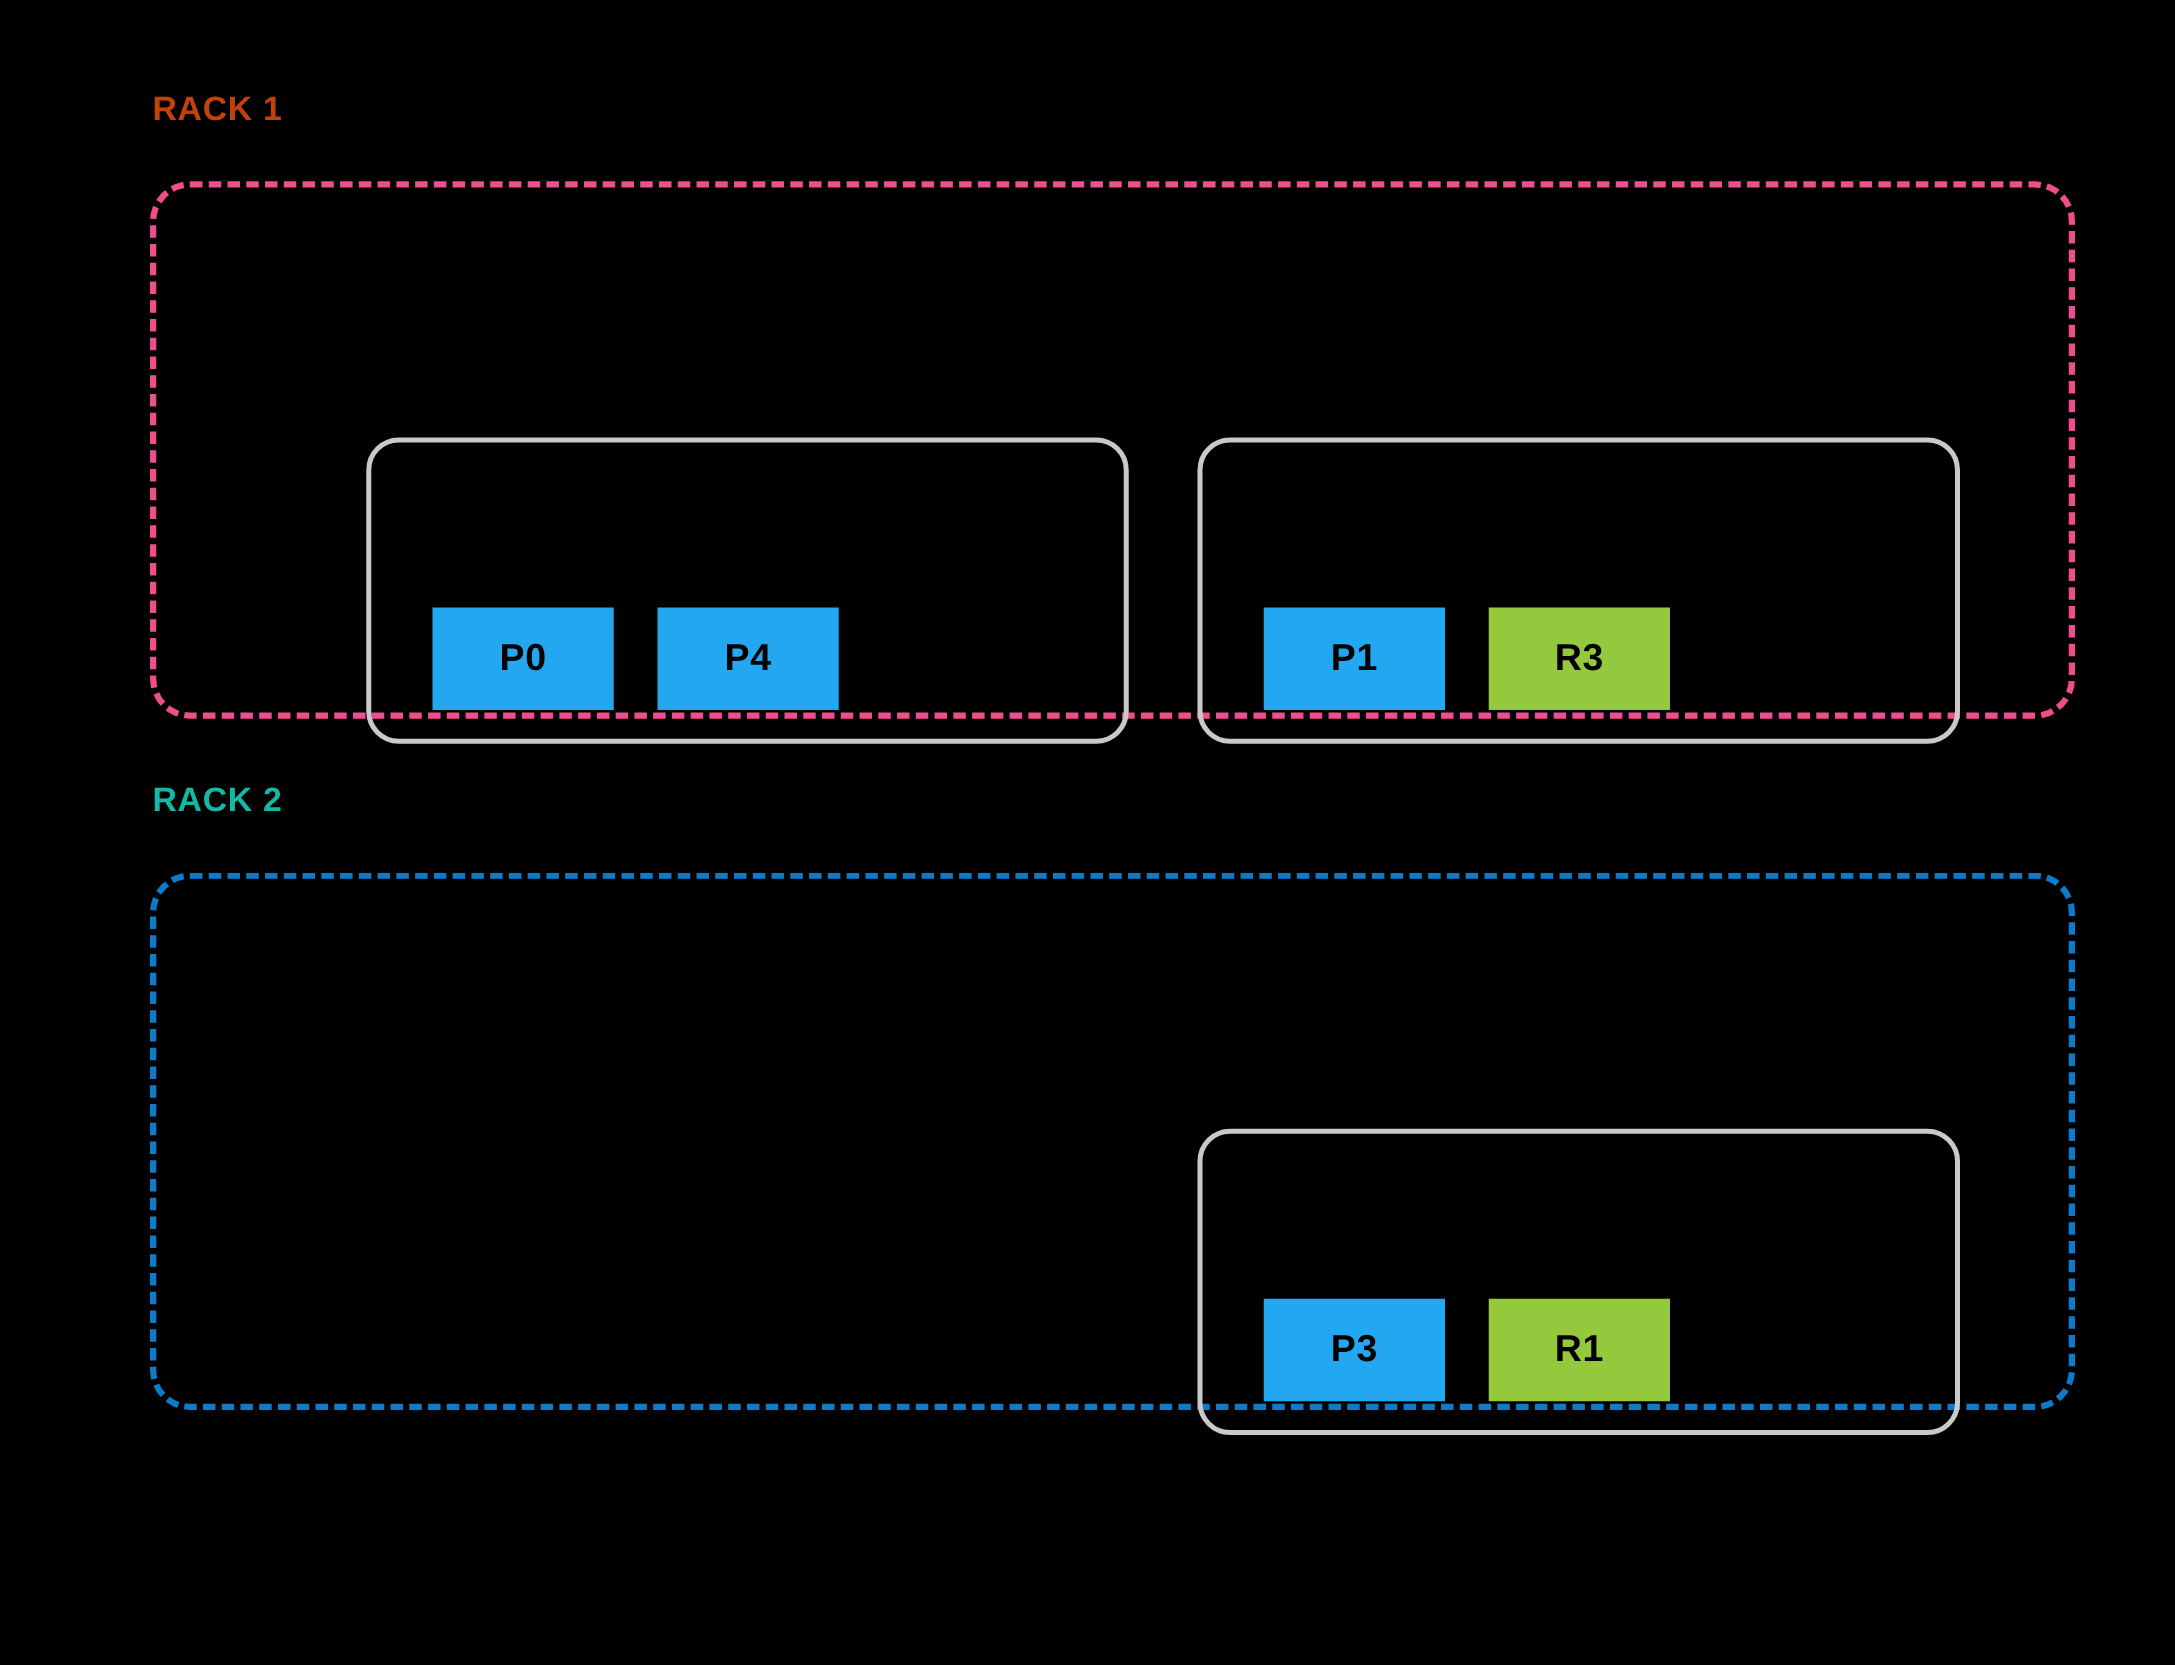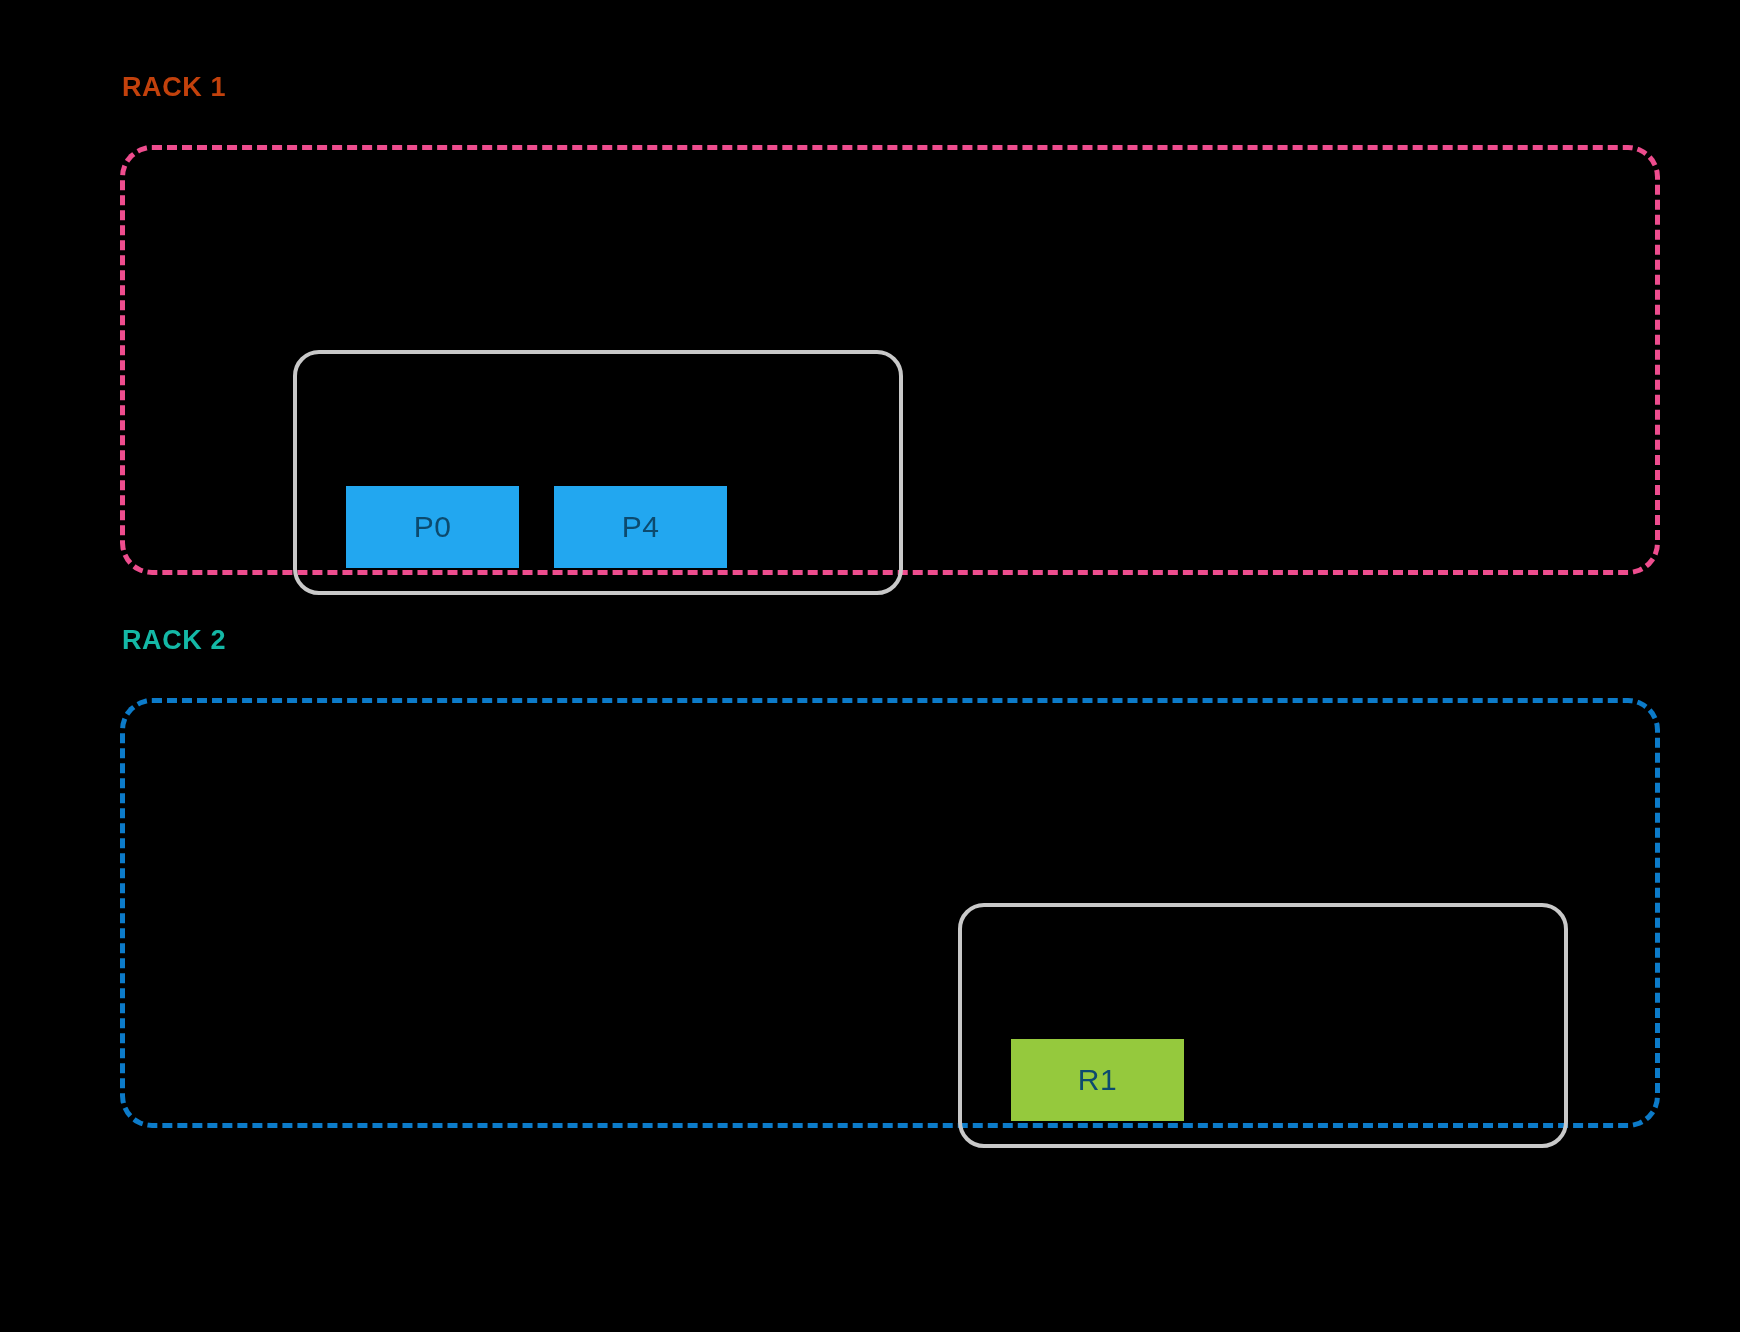--- a/index.html
+++ b/index.html
@@ -80,29 +80,29 @@
     top: 132px;
     height: 82px;
     display: flex;
     flex-direction: row;
     align-items: center;
     padding-left: 49px;
     box-sizing: border-box;
   }
 
   .block {
-    width: 173px;
+    width: 145px;
     height: 82px;
     margin-right: 35px;
     display: flex;
     align-items: center;
     justify-content: center;
     font-size: 30px;
-    font-weight: normal;
-    color: #0c4a6e;
+    font-weight: bold;
+    color: #000000;
     letter-spacing: 0.5px;
     line-height: 1;
     user-select: none;
   }
   .block.partition { background: #22A7F0; }
   .block.replica   { background: #95C93D; }
 </style>
 </head>
 <body>
 
@@ -113,32 +113,39 @@
 
     <div class="rack-boundary">
 
       <div class="node node-a">
         <div class="blocks">
           <div class="block partition">P0</div>
           <div class="block partition">P4</div>
         </div>
       </div>
 
+      <div class="node node-b">
+        <div class="blocks">
+          <div class="block partition">P1</div>
+          <div class="block replica">R3</div>
+        </div>
+      </div>
 
     </div>
   </div>
 
   <div class="rack-group rack-2">
     <div class="rack-label">RACK 2</div>
 
     <div class="rack-boundary">
 
 
       <div class="node node-b">
         <div class="blocks">
+          <div class="block partition">P3</div>
           <div class="block replica">R1</div>
         </div>
       </div>
 
     </div>
   </div>
 
 </div>
 
 </body></html>

